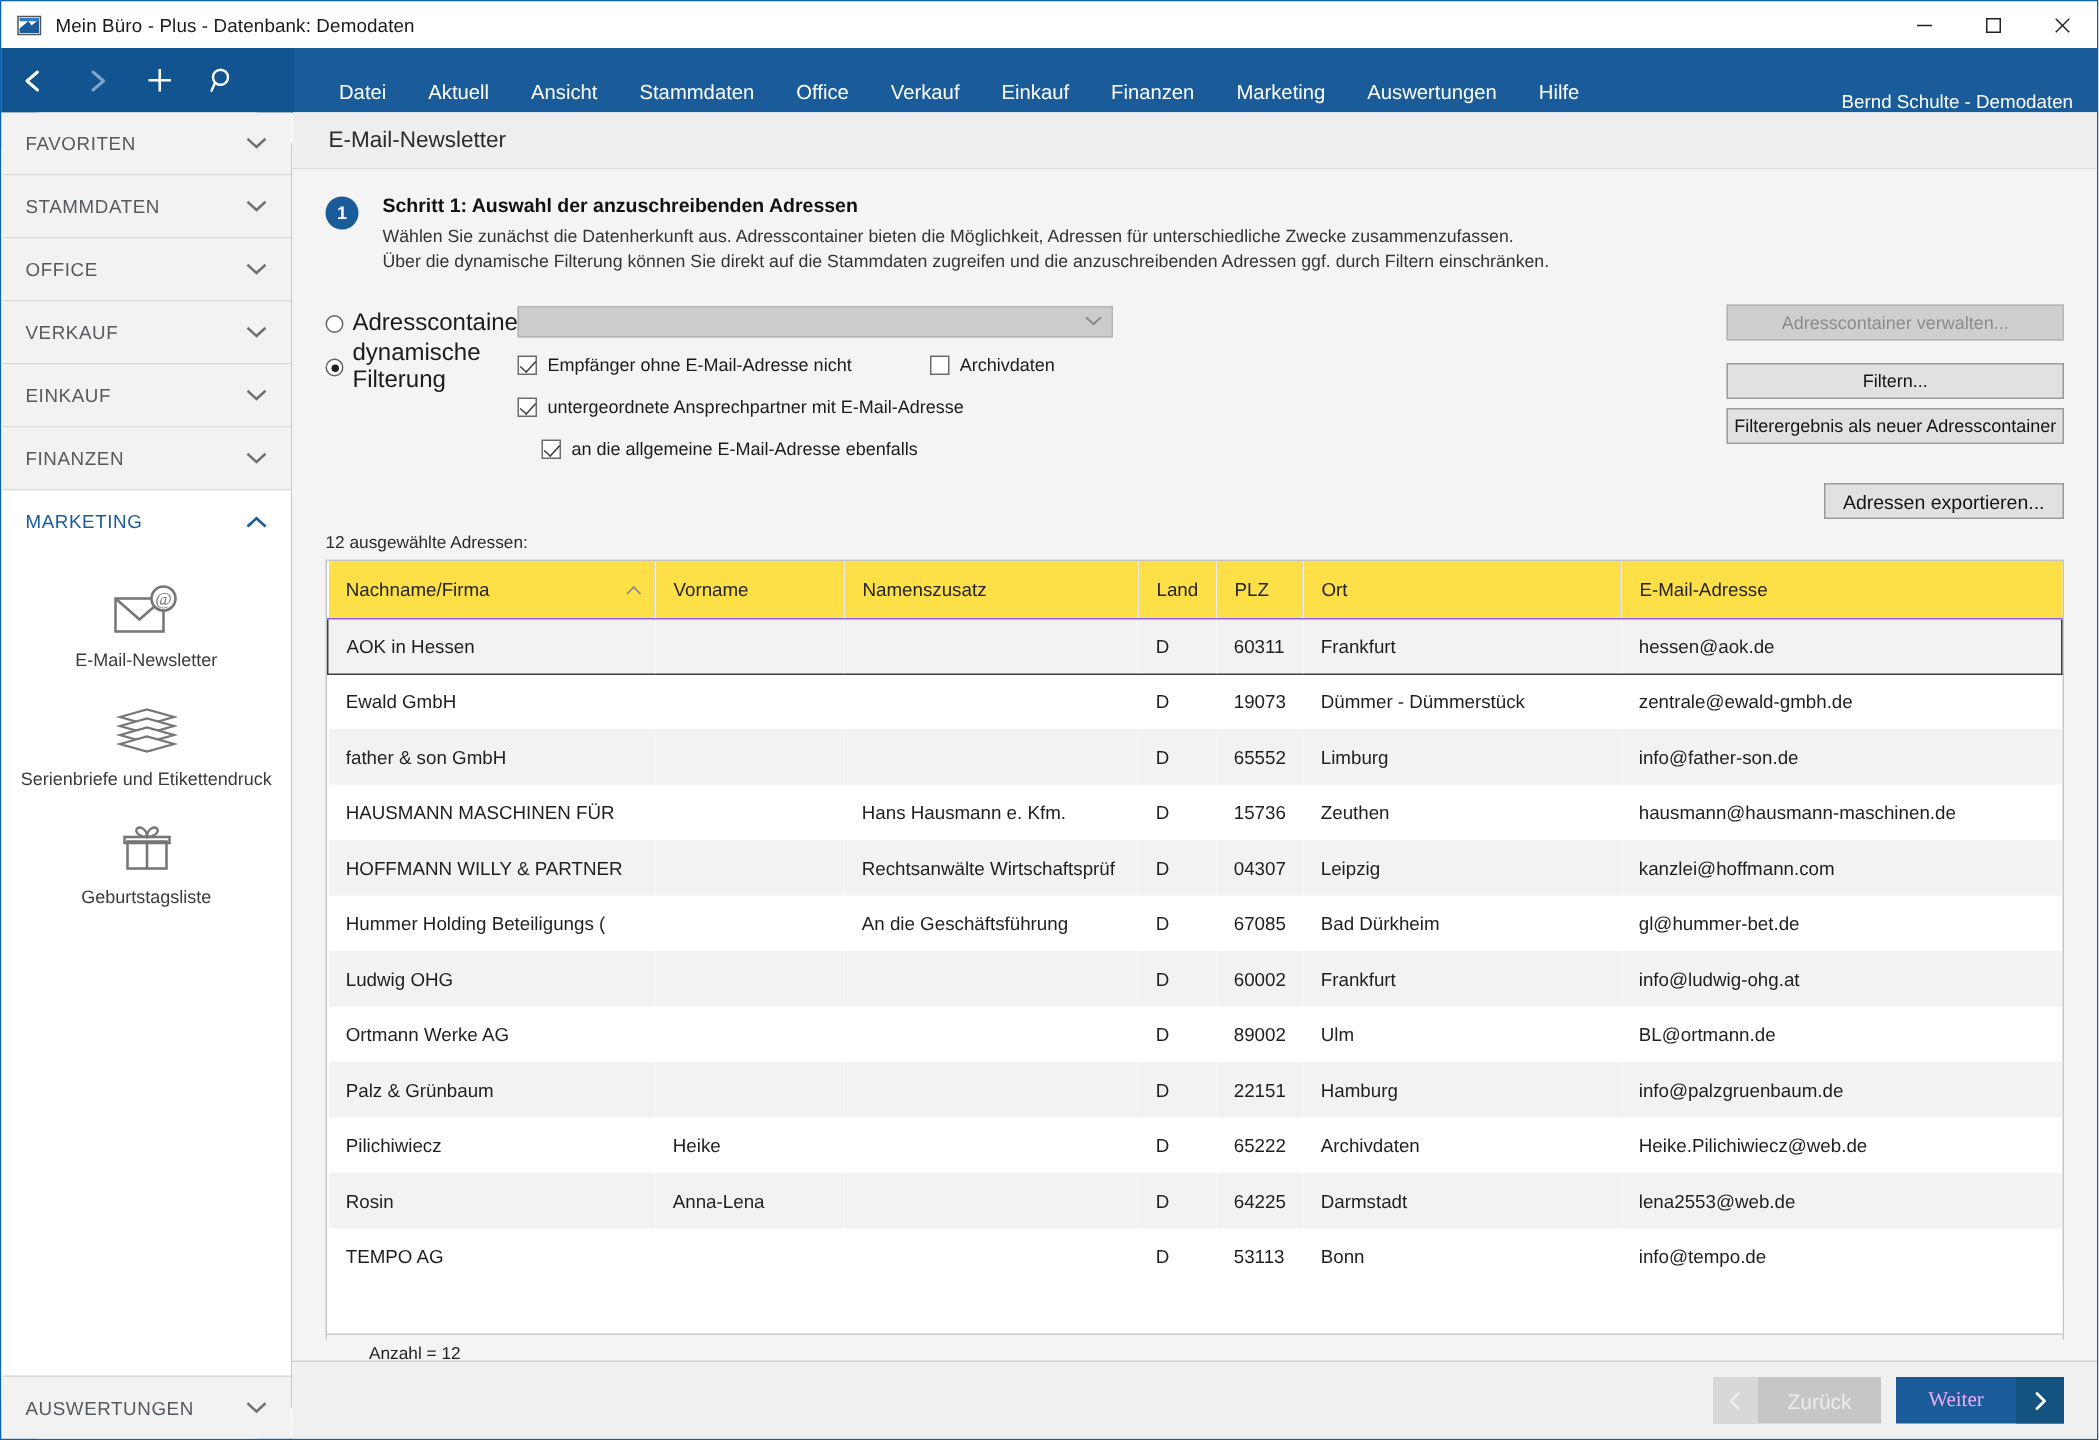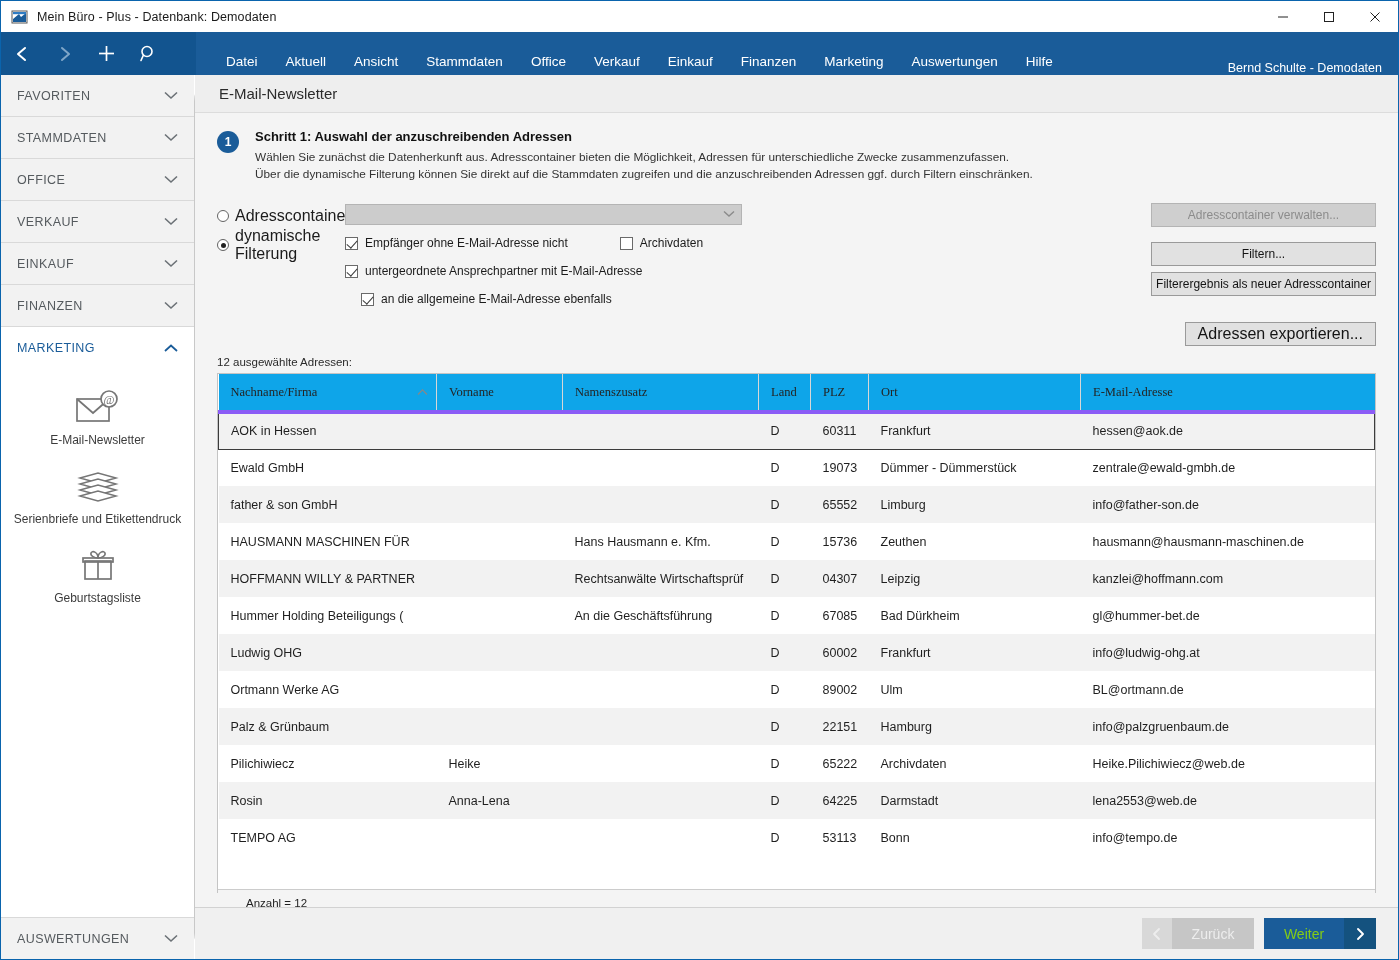--- a/index.html
+++ b/index.html
@@ -225,50 +225,49 @@
     white-space: nowrap;
   }
   .btn.disabled { background: #cfcfcf; color: #8c8c8c; border-color: #b4b4b4; }
   .btn.gap1 { margin-top: 15px; }
   .btn.gap2 { margin-top: 6px; }
 
   .export-row { display: flex; justify-content: flex-end; margin-top: 6px; }
   .btn-export {
     height: 24px; padding: 0 12px;
     background: #e1e1e1; border: 1px solid #9a9a9a;
-    font-size: 16px; color: #141414;
+    font-size: 13px; color: #141414;
     display: flex; align-items: center; justify-content: center;
   }
 
   
   .sel-count {
     font-size: 11.5px; color: #2a2a2a;
     margin-top: 10px; margin-bottom: 5px;
   }
   .table-wrap {
     border: 1px solid #c4c4c4;
     background: #ffffff;
     flex: 1; min-height: 0;
     display: flex; flex-direction: column;
   }
   table.grid {
     width: 100%; border-collapse: collapse; table-layout: fixed;
   }
   table.grid th {
     height: 38px;
-    background: #0ea5e9;
-    border-bottom: 4px solid #8b5cf6;
+    background: #fde047;
+    border-bottom: 1px solid #8b5cf6;
     border-right: 1px solid #d7d7d7;
     font-weight: normal;
     font-size: 12.5px; color: #242424;
     text-align: left;
     padding: 0 10px 0 12px;
     position: relative;
     white-space: nowrap;
-    font-family: Liberation Serif, serif;
   }
   table.grid th:last-child { border-right: none; }
   table.grid th .sort { position: absolute; right: 8px; top: 50%; transform: translateY(-50%); }
   table.grid td {
     height: 37px;
     font-size: 12.5px; color: #1f1f1f;
     padding: 0 10px 0 12px;
     border: none;
     white-space: nowrap;
     overflow: hidden; text-overflow: clip;
@@ -305,22 +304,23 @@
     height: 31px; display: flex; align-items: center;
     font-size: 14px;
   }
   .wizbtn.back {
     background: #c6c6c6; color: #ededed;
     min-width: 112px; margin-right: 10px;
   }
   .wizbtn.back .arrow { width: 30px; display:flex; align-items:center; justify-content:center; background:#d8d8d8; height:31px; }
   .wizbtn.back .lbl { flex: 1; text-align: center; padding: 0 14px; }
   .wizbtn.next {
-    background: #1a5c99; color: #84cc16;
+    background: #1a5c99; color: #f0abfc;
     min-width: 112px;
+    font-family: Liberation Serif, serif;
   }
   .wizbtn.next .lbl { flex: 1; text-align: center; padding: 0 16px; }
   .wizbtn.next .arrow { width: 32px; display:flex; align-items:center; justify-content:center; background:#14527f; height:31px; }
 </style>
 </head>
 <body>
 
 <div class="app">
 
   <div class="titlebar">

